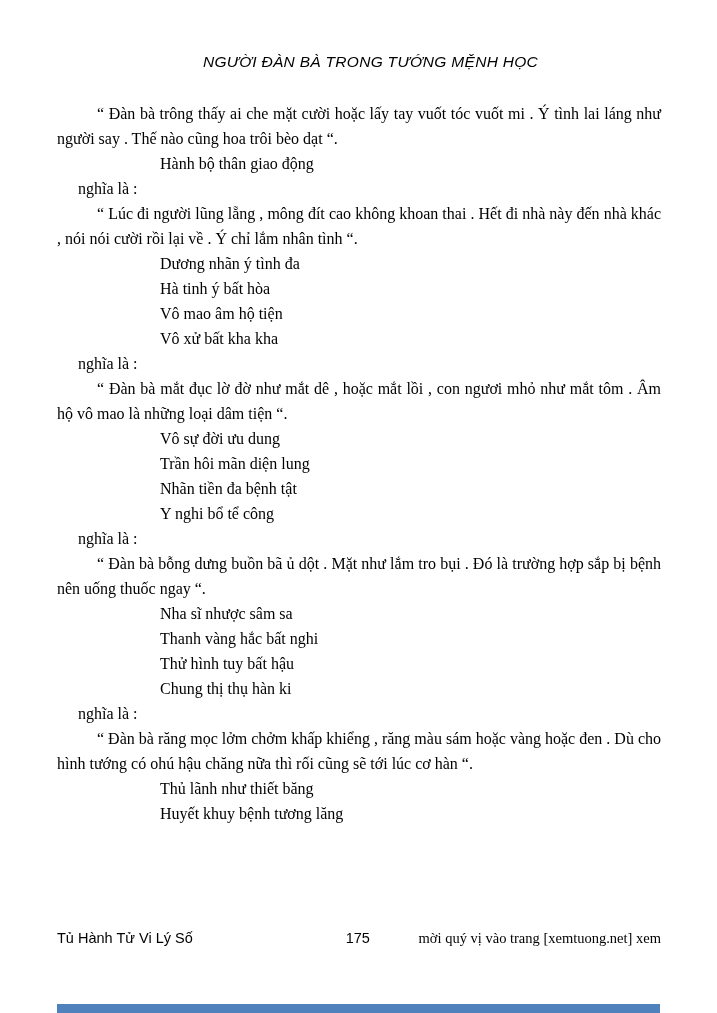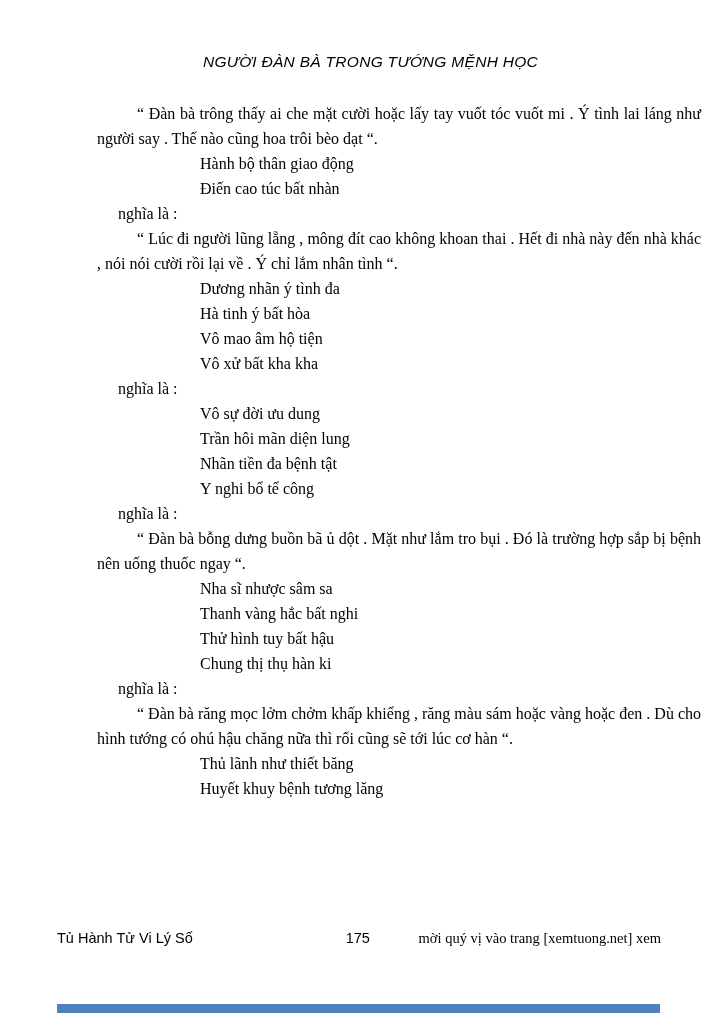--- a/index.html
+++ b/index.html
@@ -26,21 +26,20 @@
     margin: 0;
     padding-left: 12px;
   }
   .doc-body {
     position: absolute;
     top: 101px;
     left: 57px;
     width: 604px;
     font-size: 16px;
     line-height: 25px;
-    margin-left: 40px;
   }
   .para {
     text-align: justify;
     text-indent: 40px;
     margin: 0;
   }
   .verse-line {
     padding-left: 103px;
   }
   .label {
@@ -67,28 +66,28 @@
   }
 </style>
 </head>
 <body style="background: rgb(255, 255, 255); color: rgb(0, 0, 0);">
 
 <h1 class="page-title">NGƯỜI ĐÀN BÀ TRONG TƯỚNG MỆNH HỌC</h1>
 
 <div class="doc-body">
     <div class="para">“ Đàn bà trông thấy ai che mặt cười hoặc lấy tay vuốt tóc vuốt mi . Ý tình lai láng như người say . Thế nào cũng hoa trôi bèo dạt “.</div>
     <div class="verse-line">Hành bộ thân giao động</div>
-    <div class="verse-line">Điến cao túc bất nhàn</div>
     <div class="label">nghĩa là :</div>
     <div class="para">“ Lúc đi người lũng lẵng , mông đít cao không khoan thai . Hết đi nhà này đến nhà khác , nói nói cười rồi lại về . Ý chỉ lắm nhân tình “.</div>
     <div class="verse-line">Dương nhãn ý tình đa</div>
     <div class="verse-line">Hà tinh ý bất hòa</div>
     <div class="verse-line">Vô mao âm hộ tiện</div>
     <div class="verse-line">Vô xử bất kha kha</div>
     <div class="label">nghĩa là :</div>
+    <div class="para">“ Đàn bà mắt đục lờ đờ như mắt dê , hoặc mắt lồi , con ngươi mhỏ như mắt tôm . Âm hộ vô mao là những loại dâm tiện “.</div>
     <div class="verse-line">Vô sự đời ưu dung</div>
     <div class="verse-line">Trần hôi mãn diện lung</div>
     <div class="verse-line">Nhãn tiền đa bệnh tật</div>
     <div class="verse-line">Y nghi bổ tể công</div>
     <div class="label">nghĩa là :</div>
     <div class="para">“ Đàn bà bỗng dưng buồn bã ủ dột . Mặt như lắm tro bụi . Đó là trường hợp sắp bị bệnh nên uống thuốc ngay “.</div>
     <div class="verse-line">Nha sĩ nhược sâm sa</div>
     <div class="verse-line">Thanh vàng hắc bất nghi</div>
     <div class="verse-line">Thử hình tuy bất hậu</div>
     <div class="verse-line">Chung thị thụ hàn ki</div>

